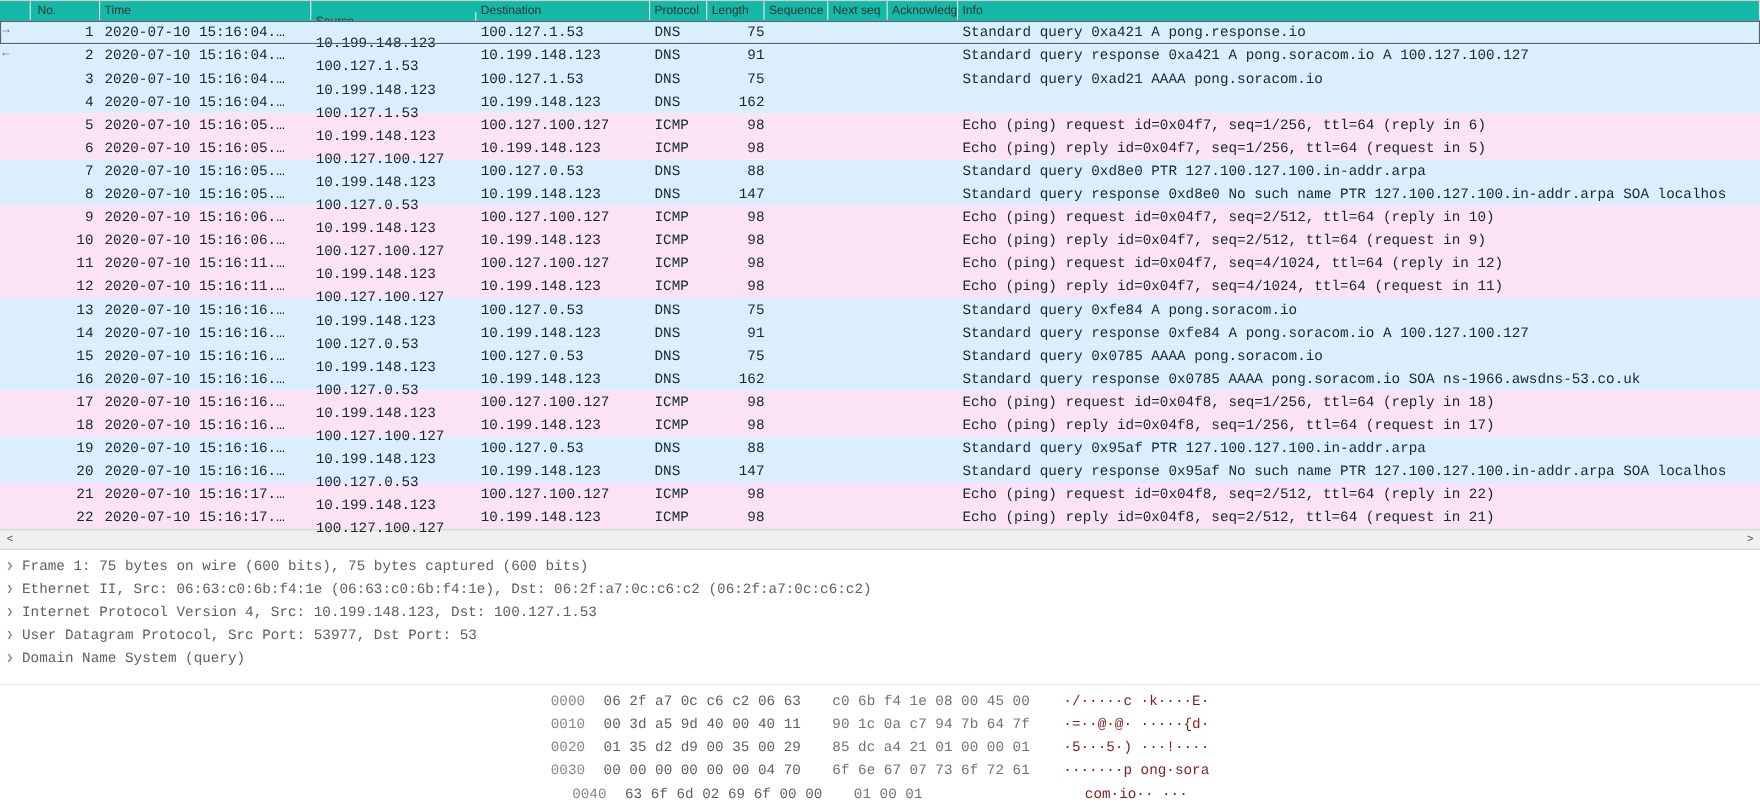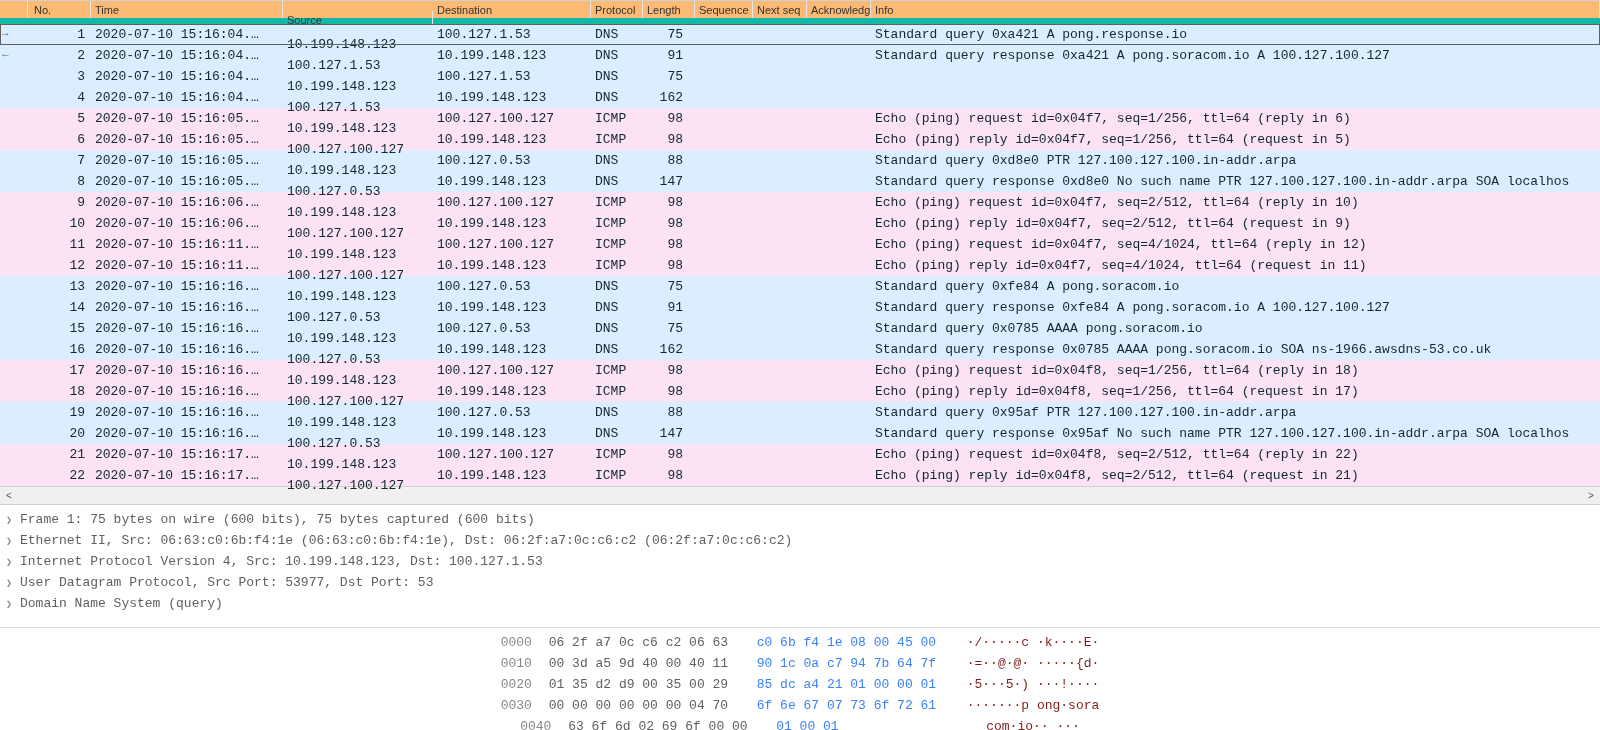--- a/index.html
+++ b/index.html
@@ -10,22 +10,22 @@
     font-family: "Consolas","Courier New",monospace;
     font-size: 13px;
     background: #fff;
     color: #000;
     overflow: hidden;
   }
   .header-row {
     display: flex;
     height: 17px;
     border-top: 1px solid #d0d0d0;
-    border-bottom: 6px solid #14b8a6;
-    background: #fdba74;
+    border-bottom: 1px solid #14b8a6;
+    background: #14b8a6;
     font-family: Tahoma, Arial, sans-serif;
     font-size: 11px;
     color: #333;
     align-items: center;
     user-select: none;
   }
   .header-cell {
     border-right: 1px solid #e6e6e6;
     padding-left: 4px;
     height: 100%;
@@ -52,21 +52,21 @@
     text-overflow: clip;
     white-space: nowrap;
     height: 100%;
     line-height: 21px;
   }
   .col-no    { width: 63px; text-align: right; padding-right: 6px;}
   .col-time  { width: 192px; }
   .col-src   { width: 150px; margin-top: 20px; }
   .col-dst   { width: 158px; }
   .col-proto { width: 52px; }
-  .col-len   { width: 52px; text-align: right; padding-right:12px;}
+  .col-len   { width: 52px; text-align: right; padding-right:0;}
   .col-seq   { width: 58px; }
   .col-next  { width: 54px; }
   .col-ack   { width: 64px; text-align: right; }
   .col-info  { flex: 1; }
   .gutter {
     width: 28px;
     height: 100%;
     flex-shrink: 0;
     position: relative;
   }
@@ -107,21 +107,21 @@
     background: #fff;
   }
   .hex-row {
     display: flex;
     height: 21px;
     align-items: center;
     justify-content: center;
   }
   .hex-off  { width: 48px; color: #888; }
   .hex-bytes1 { width: 208px; color:#606060;}
-  .hex-bytes2 { width: 210px; color:#3b82f6;}
+  .hex-bytes2 { width: 210px; color:#737373;}
   .hex-ascii  { color:#7f1d1d; }
   .arrow-marks {
     position: absolute;
     left: 2px;
     color: #666;
     font-size: 11px;
     pointer-events:none;
   }
 </style>
 </head>
@@ -176,20 +176,21 @@
       <div class="gutter"></div>
       <div class="cell col-no">3</div>
       <div class="cell col-time">2020-07-10 15:16:04.…</div>
       <div class="cell col-src">10.199.148.123</div>
       <div class="cell col-dst">100.127.1.53</div>
       <div class="cell col-proto">DNS</div>
       <div class="cell col-len">75</div>
       <div class="cell col-seq"></div>
       <div class="cell col-next"></div>
       <div class="cell col-ack"></div>
+      <div class="cell col-info">Standard query 0xad21 AAAA pong.soracom.io</div>
     </div>
     <div class="packet-row dns">
       <div class="gutter"></div>
       <div class="cell col-no">4</div>
       <div class="cell col-time">2020-07-10 15:16:04.…</div>
       <div class="cell col-src">100.127.1.53</div>
       <div class="cell col-dst">10.199.148.123</div>
       <div class="cell col-proto">DNS</div>
       <div class="cell col-len">162</div>
       <div class="cell col-seq"></div>

